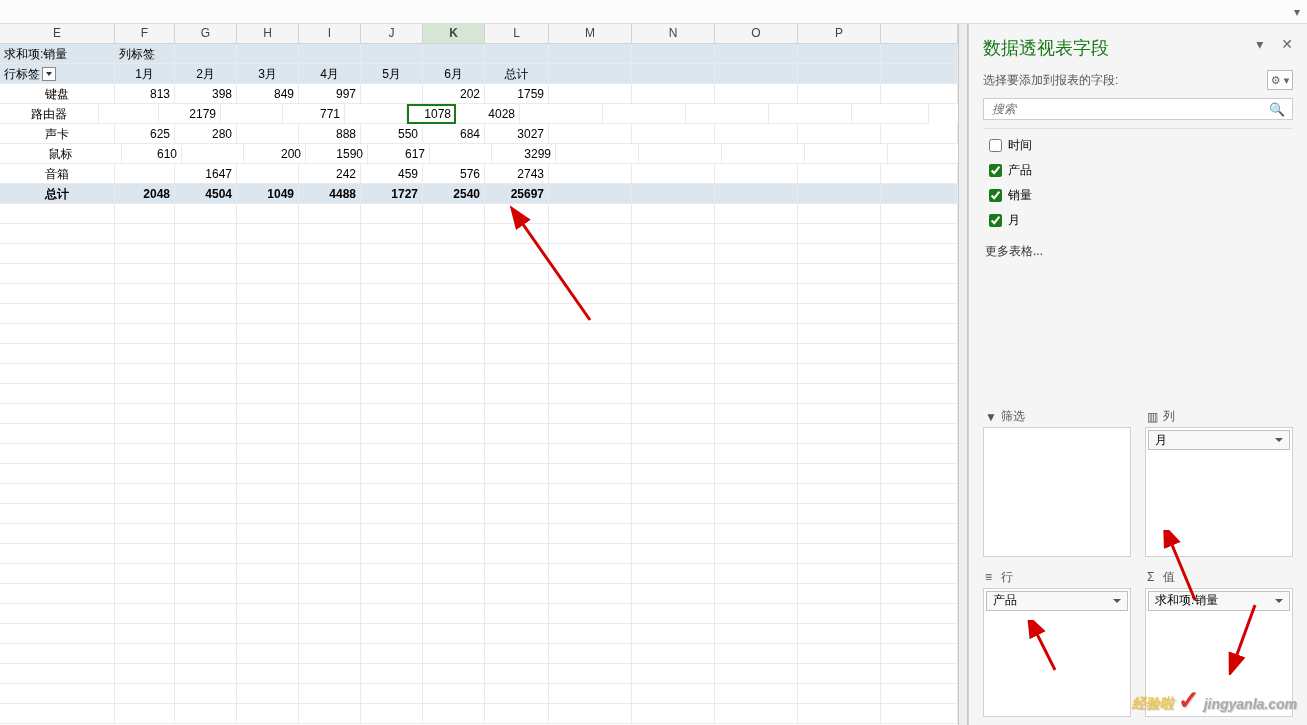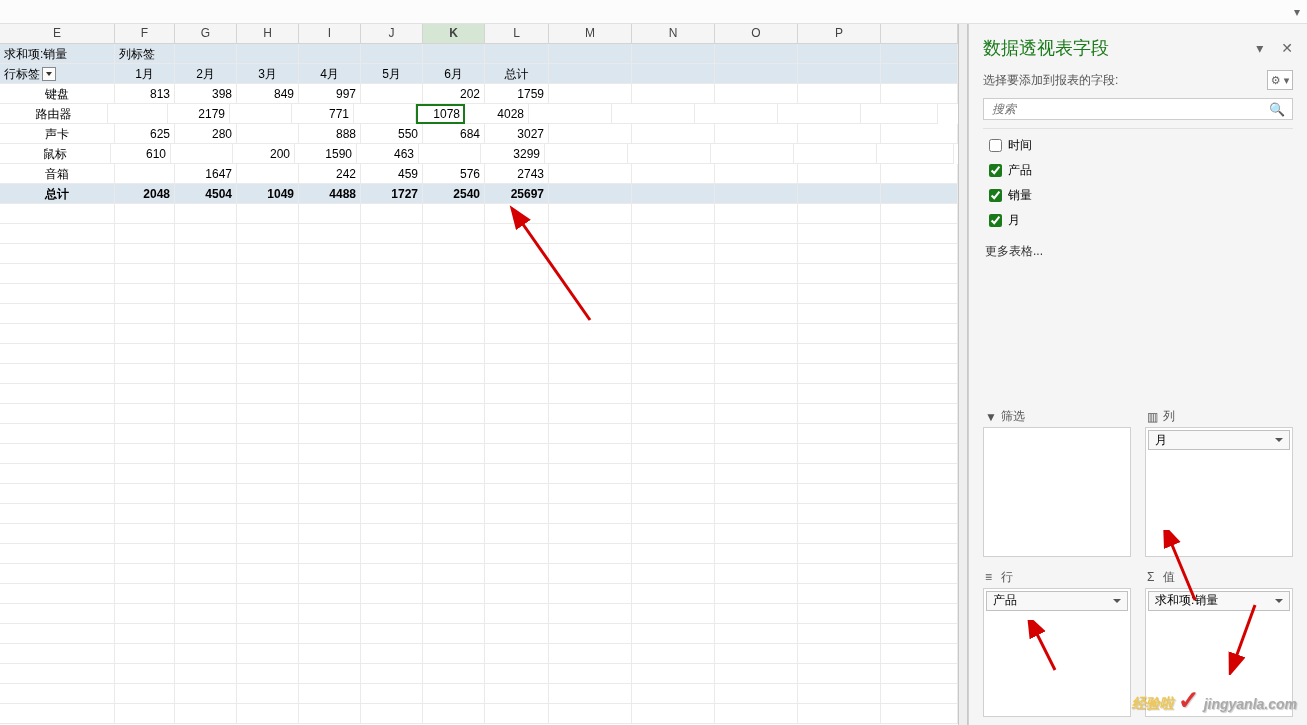--- a/index.html
+++ b/index.html
@@ -109,21 +109,21 @@
   .panel {
     position: absolute;
     top: 24px; left: 968px;
     width: 339px; height: 701px;
     background: #f5f5f5;
     border-left: 1px solid #d0d0d0;
     display: flex; flex-direction: column;
   }
   .panel-header {
     padding: 12px 14px 6px 14px;
-    display: flex; align-items: center; justify-content: space-between; gap: 16px;
+    display: flex; justify-content: space-between; gap: 16px;
   }
   .panel-header .title {
     color: #1a7a1a;
     font-size: 18px;
     font-weight: normal;
   }
   .panel-header .icons { display: flex; gap: 18px; color: #666; font-size: 14px; }
   .panel-sub {
     padding: 4px 14px 4px 14px;
     display: flex; justify-content: space-between; align-items: center;
@@ -286,21 +286,21 @@
         <div class="cell " style="width: 62px;"></div>
         <div class="cell " style="width: 62px;">202</div>
         <div class="cell " style="width: 64px;">1759</div>
         <div class="cell " style="width: 83px;"></div>
         <div class="cell " style="width: 83px;"></div>
         <div class="cell " style="width: 83px;"></div>
         <div class="cell " style="width: 83px;"></div>
         <div class="cell " style="width: 77px;"></div>
       </div>
       <div class="row ">
-        <div class="cell center" style="width: 108px;">路由器</div>
+        <div class="cell center" style="width: 99px;">路由器</div>
         <div class="cell " style="width: 60px;"></div>
         <div class="cell " style="width: 62px;">2179</div>
         <div class="cell " style="width: 62px;"></div>
         <div class="cell " style="width: 62px;">771</div>
         <div class="cell " style="width: 62px;"></div>
         <div class="cell selected-cell" style="width: 49px;">1078</div>
         <div class="cell " style="width: 64px;">4028</div>
         <div class="cell " style="width: 83px;"></div>
         <div class="cell " style="width: 83px;"></div>
         <div class="cell " style="width: 83px;"></div>
@@ -316,26 +316,26 @@
         <div class="cell " style="width: 62px;">550</div>
         <div class="cell " style="width: 62px;">684</div>
         <div class="cell " style="width: 64px;">3027</div>
         <div class="cell " style="width: 83px;"></div>
         <div class="cell " style="width: 83px;"></div>
         <div class="cell " style="width: 83px;"></div>
         <div class="cell " style="width: 83px;"></div>
         <div class="cell " style="width: 77px;"></div>
       </div>
       <div class="row ">
-        <div class="cell center" style="width: 111px;">鼠标</div>
+        <div class="cell center" style="width: 122px;">鼠标</div>
         <div class="cell " style="width: 60px;">610</div>
         <div class="cell " style="width: 62px;"></div>
         <div class="cell " style="width: 62px;">200</div>
         <div class="cell " style="width: 62px;">1590</div>
-        <div class="cell " style="width: 62px;">463</div>
+        <div class="cell " style="width: 62px;">617</div>
         <div class="cell " style="width: 62px;"></div>
         <div class="cell " style="width: 64px;">3299</div>
         <div class="cell " style="width: 83px;"></div>
         <div class="cell " style="width: 83px;"></div>
         <div class="cell " style="width: 83px;"></div>
         <div class="cell " style="width: 83px;"></div>
         <div class="cell " style="width: 77px;"></div>
       </div>
       <div class="row ">
         <div class="cell center" style="width: 115px;">音箱</div>

